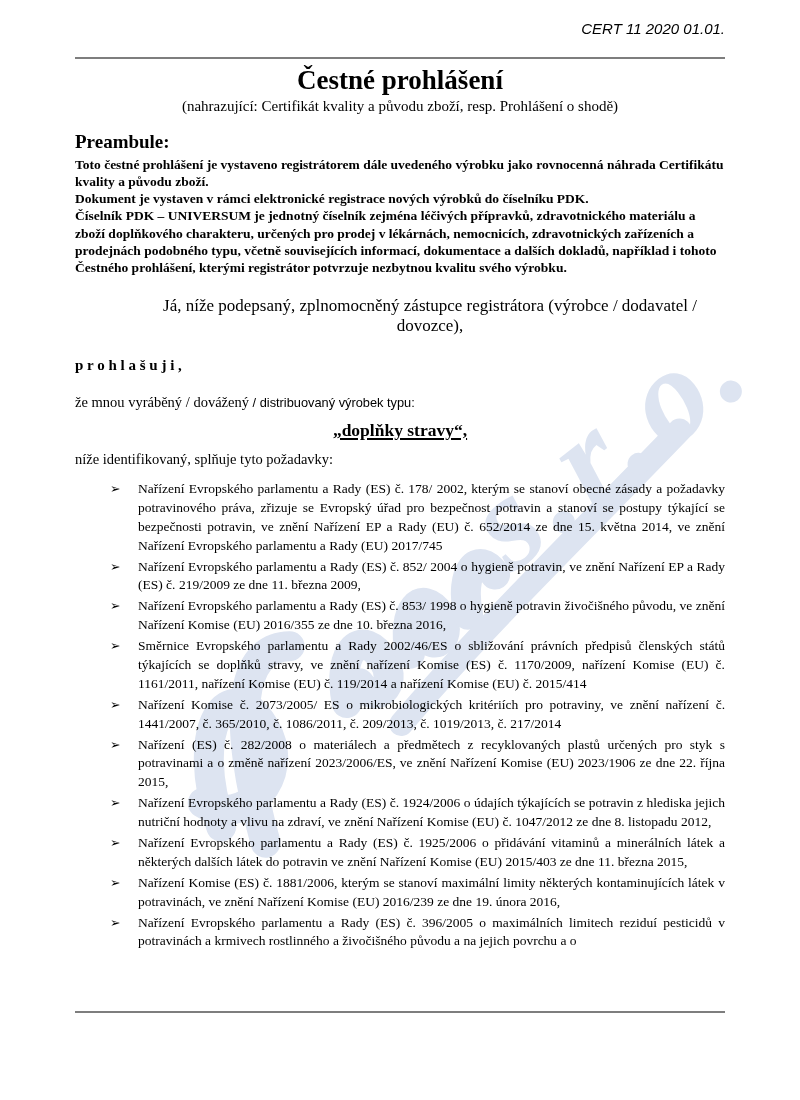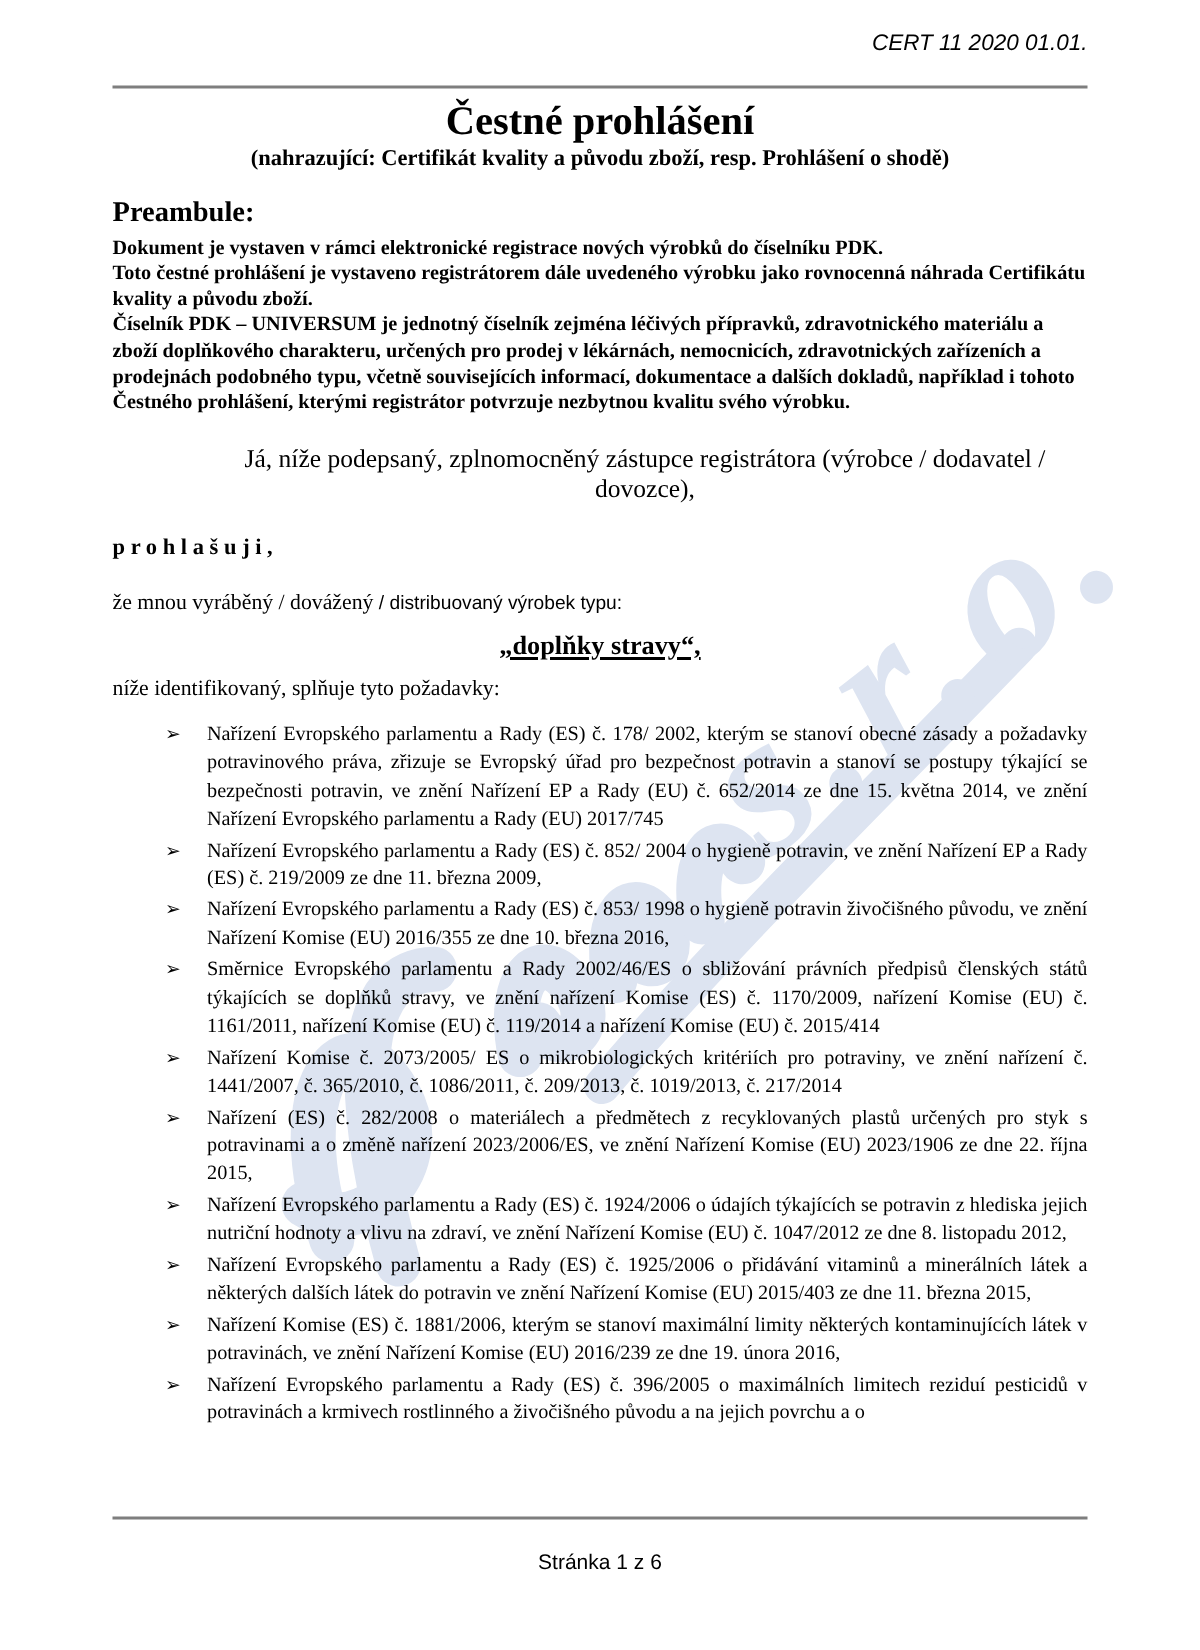--- a/index.html
+++ b/index.html
@@ -5,21 +5,21 @@
   html,body{margin:0;padding:0;background:#ffffff;}
   .page{position:relative;width:800px;height:1100px;background:#ffffff;overflow:hidden;
         font-family:"Liberation Serif",serif;color:#000;}
   .watermark{position:absolute;left:0;top:0;width:800px;height:1100px;z-index:0;pointer-events:none;}
   .content{position:absolute;left:0;top:0;width:800px;height:1100px;z-index:1;
            padding:20px 75px 0;box-sizing:border-box;}
   .cert-code{font-family:"Liberation Sans",sans-serif;font-style:italic;font-size:15px;
              text-align:right;margin:0 0 20px;}
   .top-rule{border:none;border-top:2px solid #7e7e7e;margin:0 0 6px;}
   .doc-title{font-size:27px;font-weight:bold;text-align:center;margin:4px 0 2px;}
-  .doc-subtitle{font-size:15px;font-weight:bold;text-align:center;margin:0 0 16px;}
+  .doc-subtitle{font-size:15px;font-weight:normal;text-align:center;margin:0 0 16px;}
   .preamble-heading{font-size:19px;font-weight:bold;margin:14px 0 3px;}
   .preamble-par{font-size:13.5px;font-weight:bold;line-height:1.27;margin:0;}
   .intro-par{font-size:17px;margin:20px 0 0 60px;text-align:center;}
   .declare-verb{font-size:15px;font-weight:bold;text-align:left;margin:21px 0 20px;}
   .product-line{font-size:14.5px;margin:0;}
   .product-line .sans-part{font-family:"Liberation Sans",sans-serif;font-size:12.8px;}
   .product-type{font-size:17.5px;font-weight:bold;text-align:center;margin:9px 0 10px;}
   .product-type span{text-decoration:underline;text-decoration-thickness:1.5px;text-underline-offset:2px;}
   .req-intro{font-size:14.5px;margin:6px 0 12px;}
   .regs{list-style:none;margin:4px 0 0 35px;padding:0;}
@@ -58,22 +58,22 @@
   <div class="content">
 
     <p class="cert-code">CERT 11 2020 01.01.</p>
 
     <hr class="top-rule">
 
     <h1 class="doc-title">Čestné prohlášení</h1>
     <p class="doc-subtitle">(nahrazující: Certifikát kvality a původu zboží, resp. Prohlášení o shodě)</p>
 
     <h2 class="preamble-heading">Preambule:</h2>
+    <p class="preamble-par">Toto čestné prohlášení je vystaveno registrátorem dále uvedeného výrobku jako rovnocenná náhrada Certifikátu kvality a původu zboží.</p>
     <p class="preamble-par">Dokument je vystaven v rámci elektronické registrace nových výrobků do číselníku PDK.</p>
-    <p class="preamble-par">Toto čestné prohlášení je vystaveno registrátorem dále uvedeného výrobku jako rovnocenná náhrada Certifikátu kvality a původu zboží.</p>
     <p class="preamble-par">Číselník PDK – UNIVERSUM je jednotný číselník zejména léčivých přípravků, zdravotnického materiálu a zboží doplňkového charakteru, určených pro prodej v lékárnách, nemocnicích, zdravotnických zařízeních a prodejnách podobného typu, včetně souvisejících informací, dokumentace a dalších dokladů, například i tohoto Čestného prohlášení, kterými registrátor potvrzuje nezbytnou kvalitu svého výrobku.</p>
 
     <p class="intro-par">Já, níže podepsaný, zplnomocněný zástupce registrátora (výrobce / dodavatel / dovozce),</p>
 
     <p class="declare-verb">p r o h l a š u j i ,</p>
 
     <p class="product-line"><span>že mnou vyráběný / dovážený </span><span class="sans-part">/ distribuovaný výrobek typu:</span></p>
 
     <p class="product-type"><span>„doplňky stravy“,</span></p>
 
@@ -88,15 +88,14 @@
         <li class="reg-item"><span class="marker">➢</span><span class="b">Nařízení (ES) č. 282/2008</span><span> o materiálech a předmětech z recyklovaných plastů určených pro styk s potravinami a o změně nařízení 2023/2006/ES, ve znění Nařízení Komise (EU) </span><span class="b">2023/1906</span><span> ze dne 22. října 2015,</span></li>
         <li class="reg-item"><span class="marker">➢</span><span class="b">Nařízení Evropského parlamentu a Rady (ES) č. 1924/2006</span><span> o údajích týkajících se potravin z hlediska jejich nutriční hodnoty a vlivu na zdraví, ve znění Nařízení Komise (EU) č. </span><span class="b">1047/2012</span><span> ze dne 8. listopadu 2012,</span></li>
         <li class="reg-item"><span class="marker">➢</span><span class="b">Nařízení Evropského parlamentu a Rady (ES) č. 1925/2006</span><span> o přidávání vitaminů a minerálních látek a některých dalších látek do potravin ve znění Nařízení Komise (EU) </span><span class="b">2015/403</span><span> ze dne 11. března 2015,</span></li>
         <li class="reg-item"><span class="marker">➢</span><span class="b">Nařízení Komise (ES) č. 1881/2006</span><span>, kterým se stanoví maximální limity některých kontaminujících látek v potravinách, ve znění Nařízení Komise (EU) </span><span class="b">2016/239</span><span> ze dne 19. února 2016,</span></li>
         <li class="reg-item"><span class="marker">➢</span><span class="b">Nařízení Evropského parlamentu a Rady (ES) č. 396/2005</span><span> o maximálních limitech reziduí pesticidů v potravinách a krmivech rostlinného a živočišného původu a na jejich povrchu a o</span></li>
       </ul>
 
   </div>
 
   <hr class="footer-rule">
-  <p class="footer-text"><span>Stránka </span><span class="b">1</span><span> z </span><span class="b">6</span></p>
 
 </div>
 
 </body></html>

